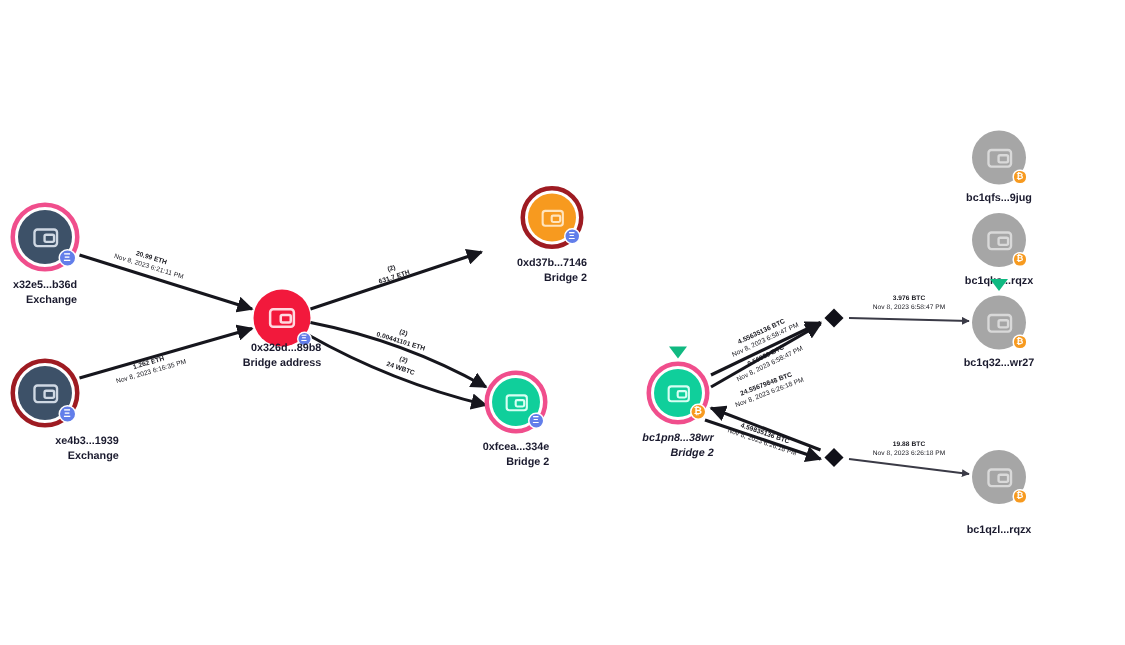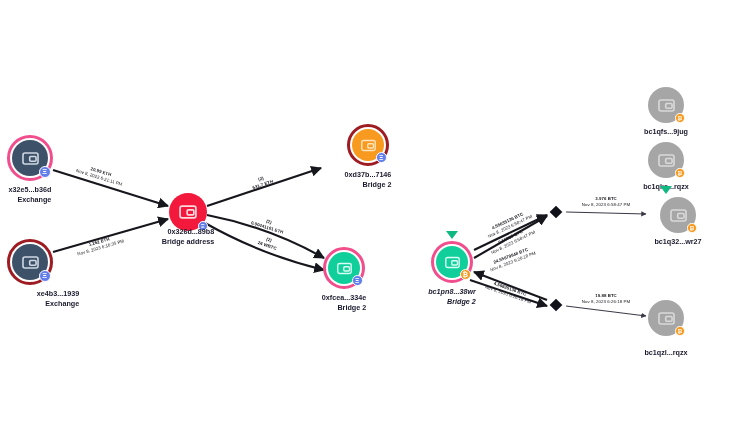--- a/index.html
+++ b/index.html
@@ -207,21 +207,21 @@
         <div class="node-core" style="width: 36px; height: 36px; background: rgb(166, 166, 166);">
           <svg width="19" height="19" viewBox="0 0 24 24" class="wallet-glyph">
             <rect x="2.5" y="5" width="19" height="14" rx="2.5" fill="none" stroke="#d9d9d9" stroke-width="2"></rect>
             <rect x="11" y="9.5" width="8" height="6" rx="1.3" fill="none" stroke="#d9d9d9" stroke-width="2"></rect>
           </svg>
         </div>
         <div class="badge" style="width: 9.36px; height: 9.36px; font-size: 5.8032px; right: -0.5616px; bottom: 0.1872px; background: rgb(247, 154, 31);">₿</div>
       </div>
       <div class="node-label" style="top: 40px;"><span>bc1qks...rqzx</span></div>
     </div>
-    <div class="node" style="left: 666px; top: 215px; margin-left: 12px;">
+    <div class="node" style="left: 666px; top: 215px;">
       <div class="node-ring" style="width: 36px; height: 36px;">
         <div class="node-core" style="width: 36px; height: 36px; background: rgb(166, 166, 166);">
           <svg width="19" height="19" viewBox="0 0 24 24" class="wallet-glyph">
             <rect x="2.5" y="5" width="19" height="14" rx="2.5" fill="none" stroke="#d9d9d9" stroke-width="2"></rect>
             <rect x="11" y="9.5" width="8" height="6" rx="1.3" fill="none" stroke="#d9d9d9" stroke-width="2"></rect>
           </svg>
         </div>
         <div class="badge" style="width: 9.36px; height: 9.36px; font-size: 5.8032px; right: -0.5616px; bottom: 0.1872px; background: rgb(247, 154, 31);">₿</div>
       </div>
       <div class="node-label" style="top: 40px;"><span>bc1q32...wr27</span></div>

